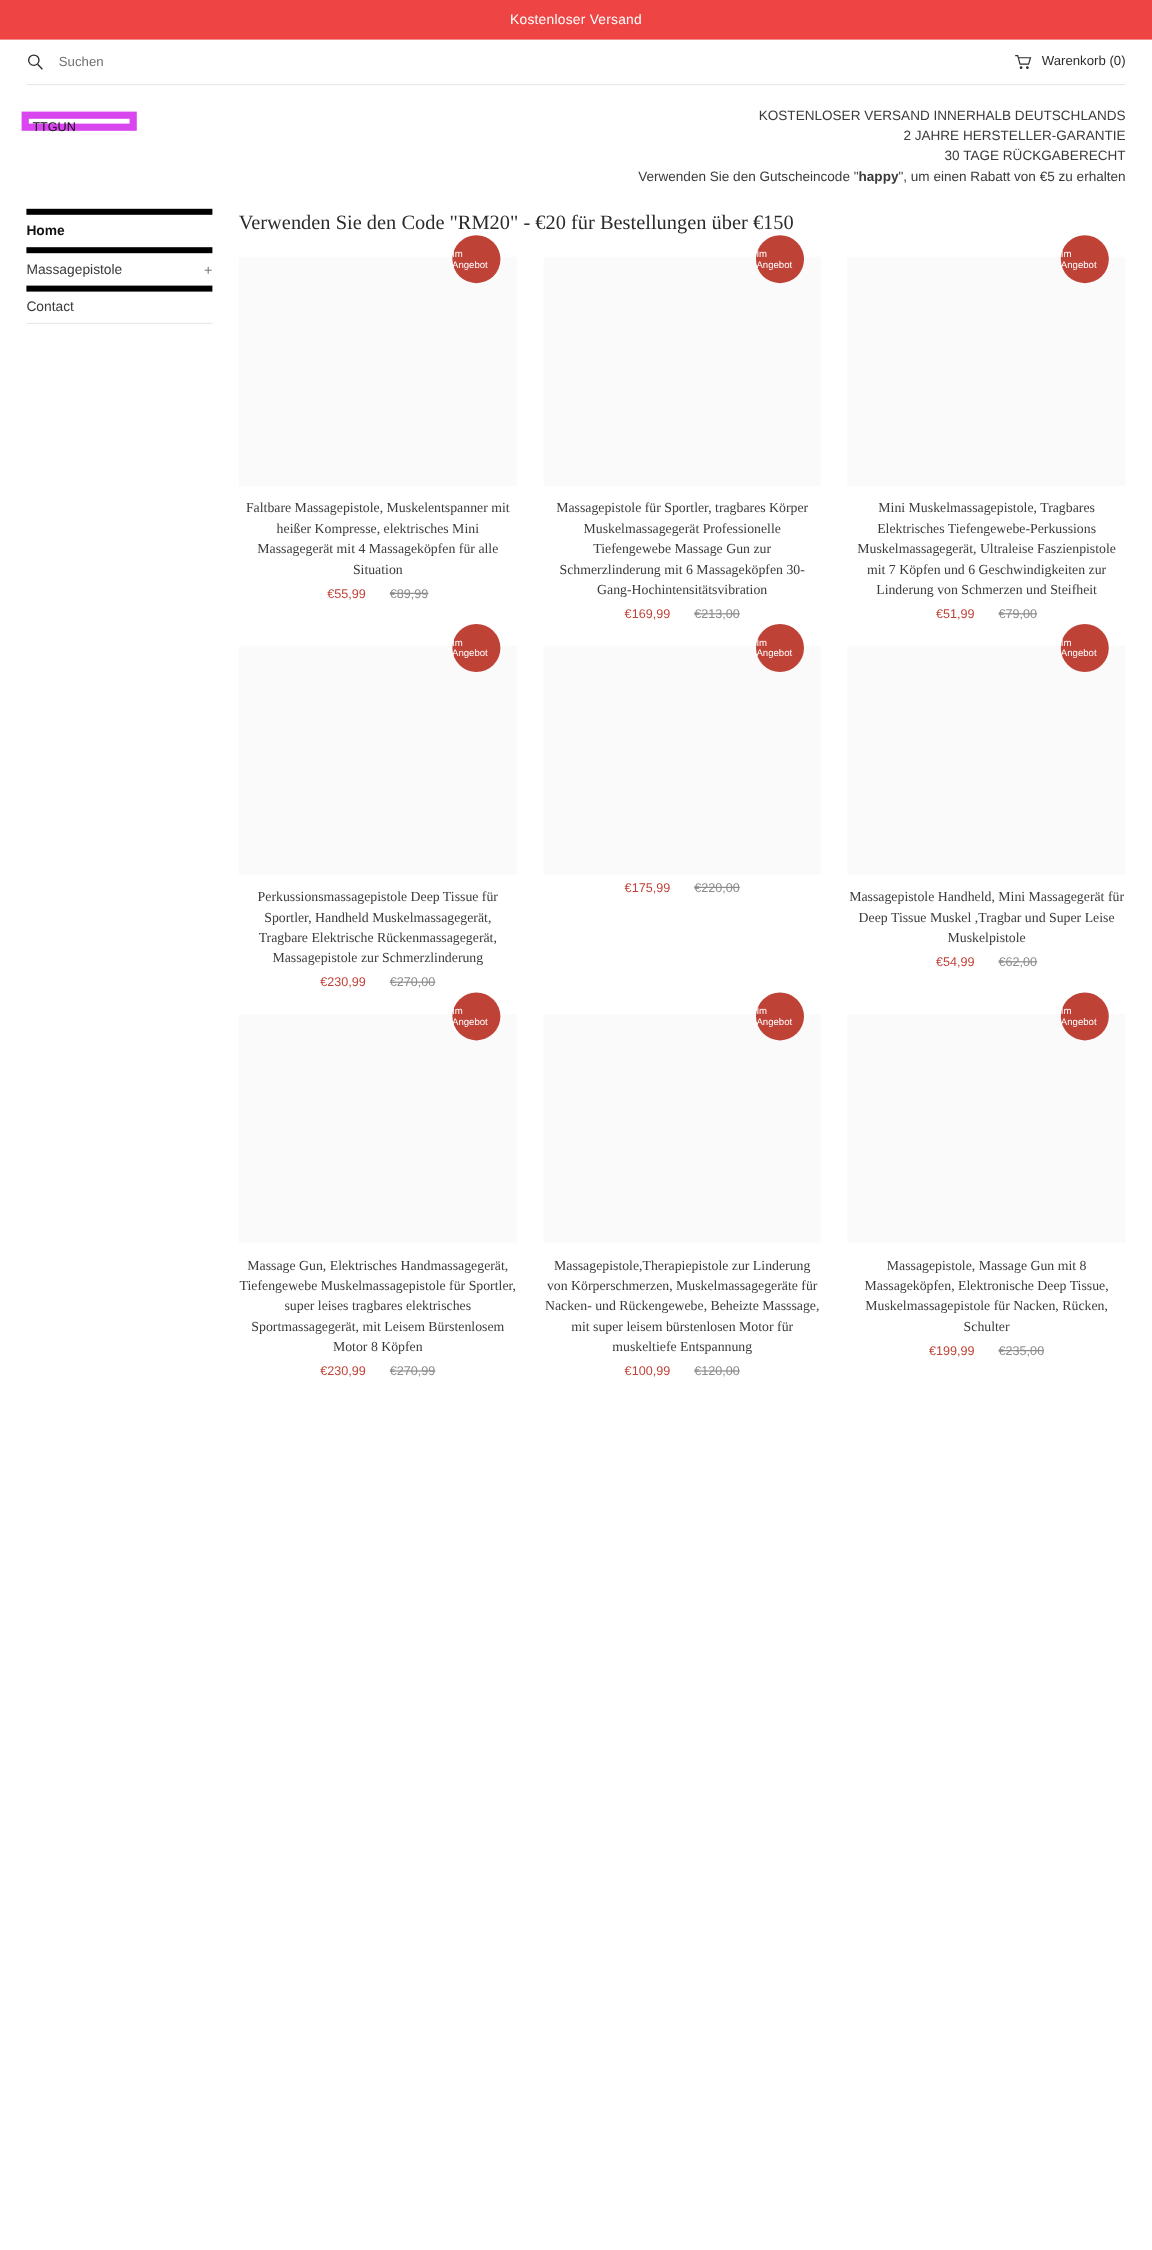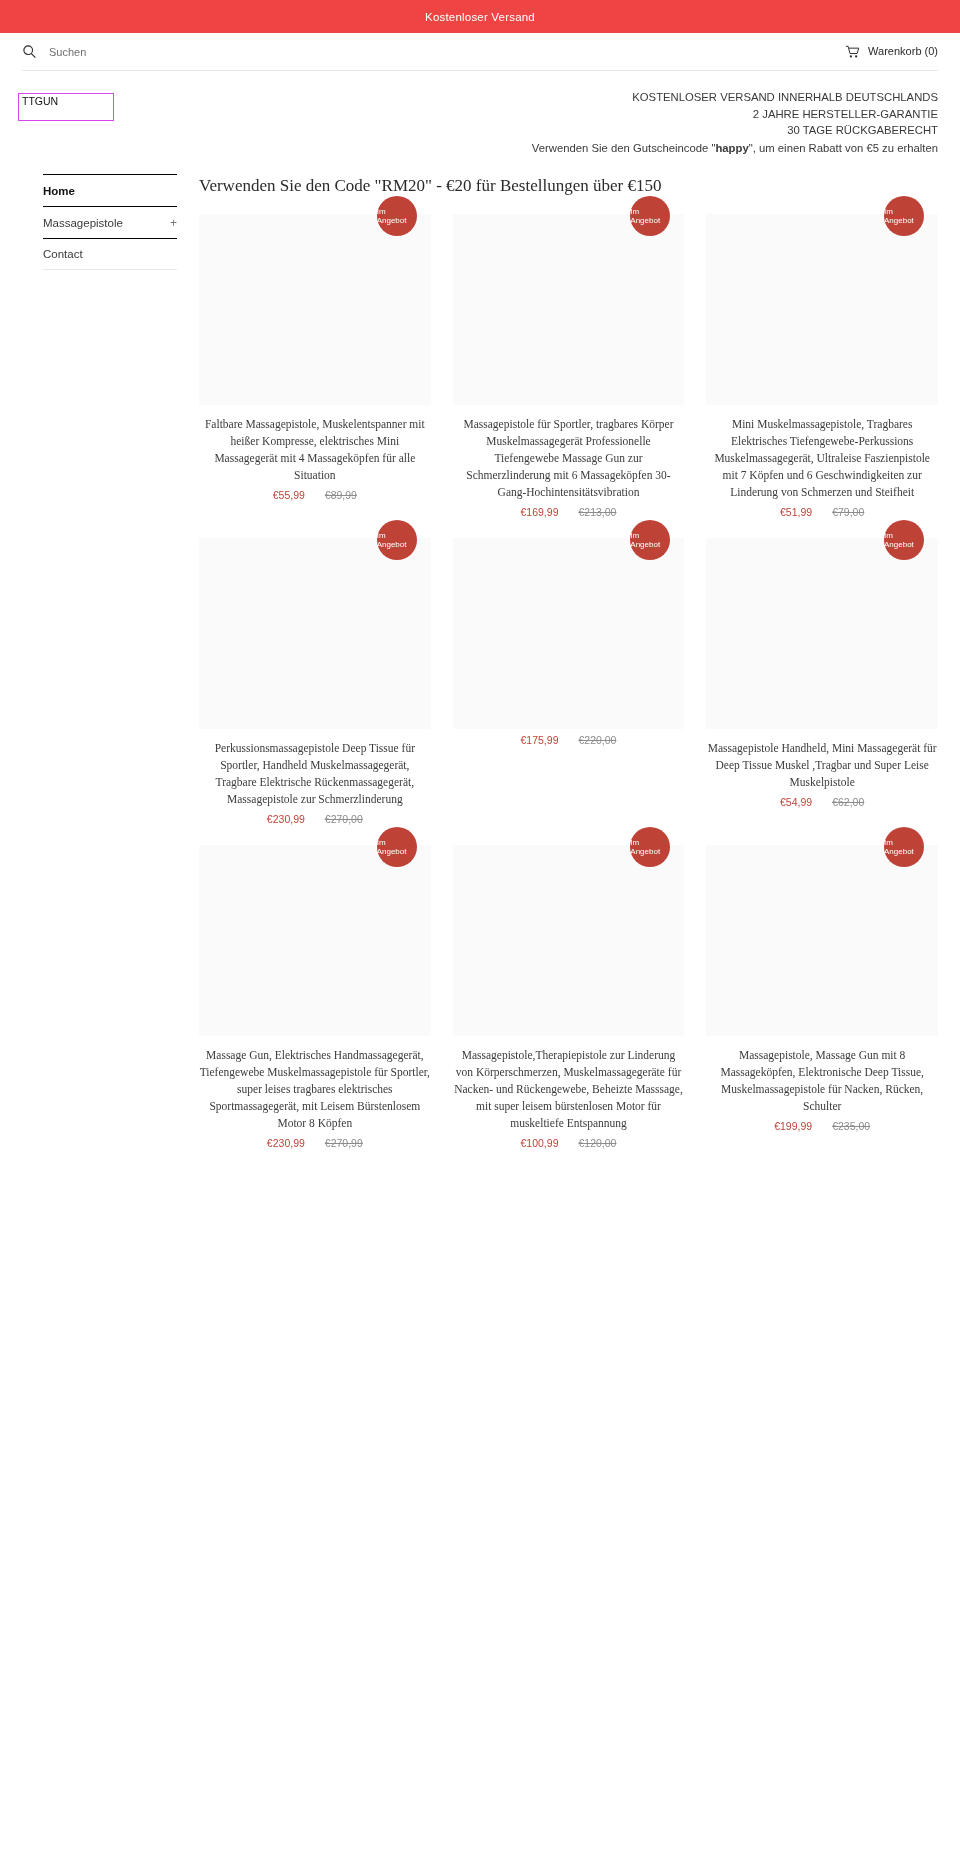--- a/index.html
+++ b/index.html
@@ -53,42 +53,41 @@
   .promo div { font-size: 11.3px; color: #3a3a3a; }
   .promo .coupon { margin-top: 1px; }
   .promo .coupon b { font-weight: bold; }
 
   
   .logo-box {
     position: absolute;
     left: 18px;
     top: 93px;
     width: 96px;
-    height: 28px;
-    border: 1px solid #d946ef;
+    height: 16px;
+    border: 6px solid #d946ef;
     background: #ffffff;
     font-size: 10.5px;
     line-height: 15px;
     padding-left: 3px;
     color: #111;
   }
 
   
   .layout { display: flex; padding: 0 22px; margin-top: 18px; }
 
   
   .sidebar { width: 155px; flex: 0 0 155px; }
   .nav-item {
-    border-top: 1px solid #000000;
+    border-top: 5px solid #000000;
     height: 32px;
     display: flex;
     align-items: center;
     font-size: 11.5px;
     color: #3a3a3a;
-    margin-left: 21px;
   }
   .nav-item:last-child { border-bottom: 1px solid #e8e8e8; }
   .nav-item.active { font-weight: bold; color: #111; }
   .nav-item .plus { margin-left: auto; color: #777; font-size: 12px; }
 
   
   .main { flex: 1; padding-left: 22px; }
   .page-title {
     font-family: "Liberation Serif", serif;
     font-size: 17px;

